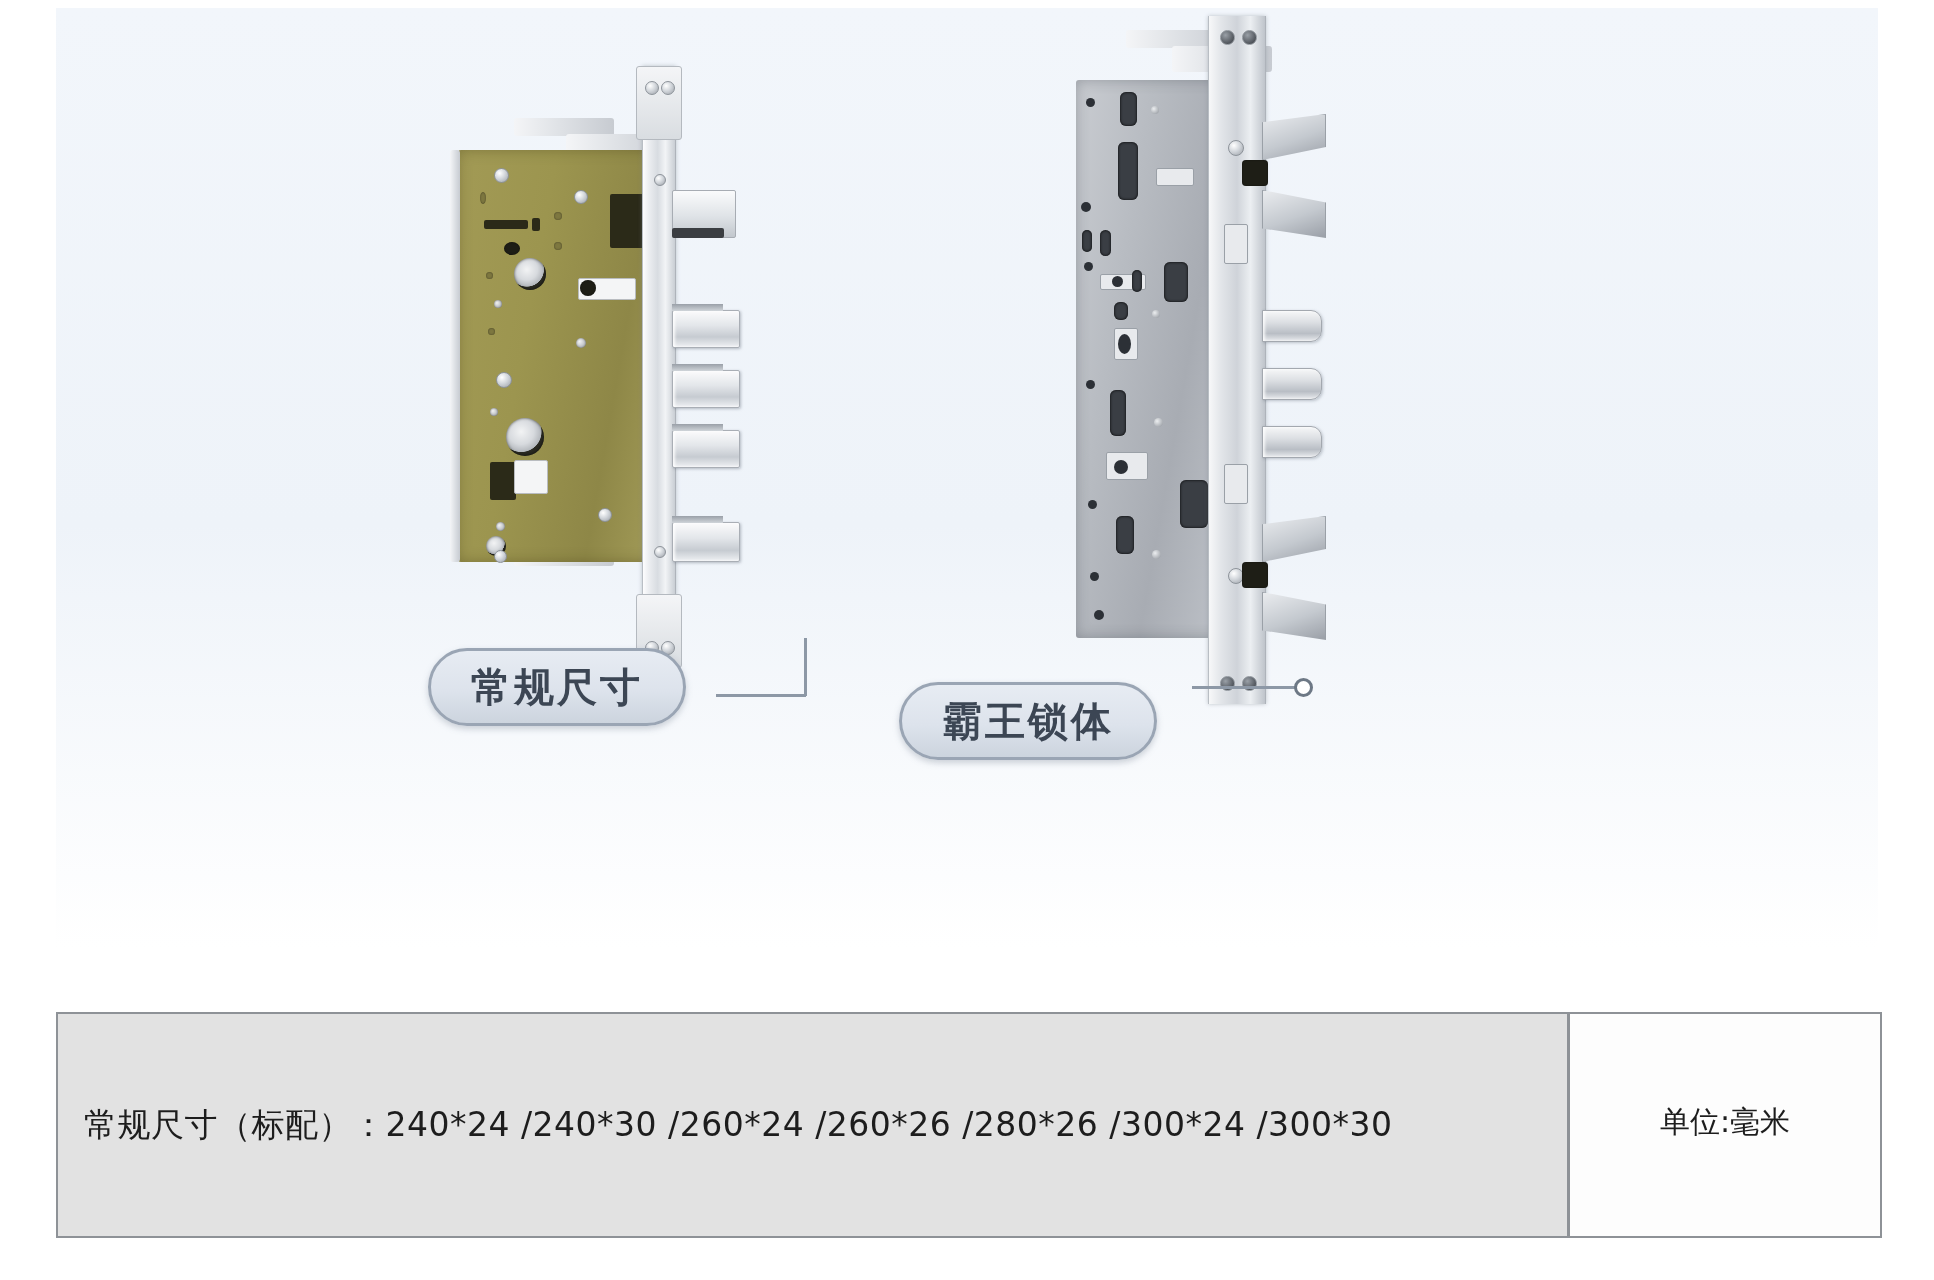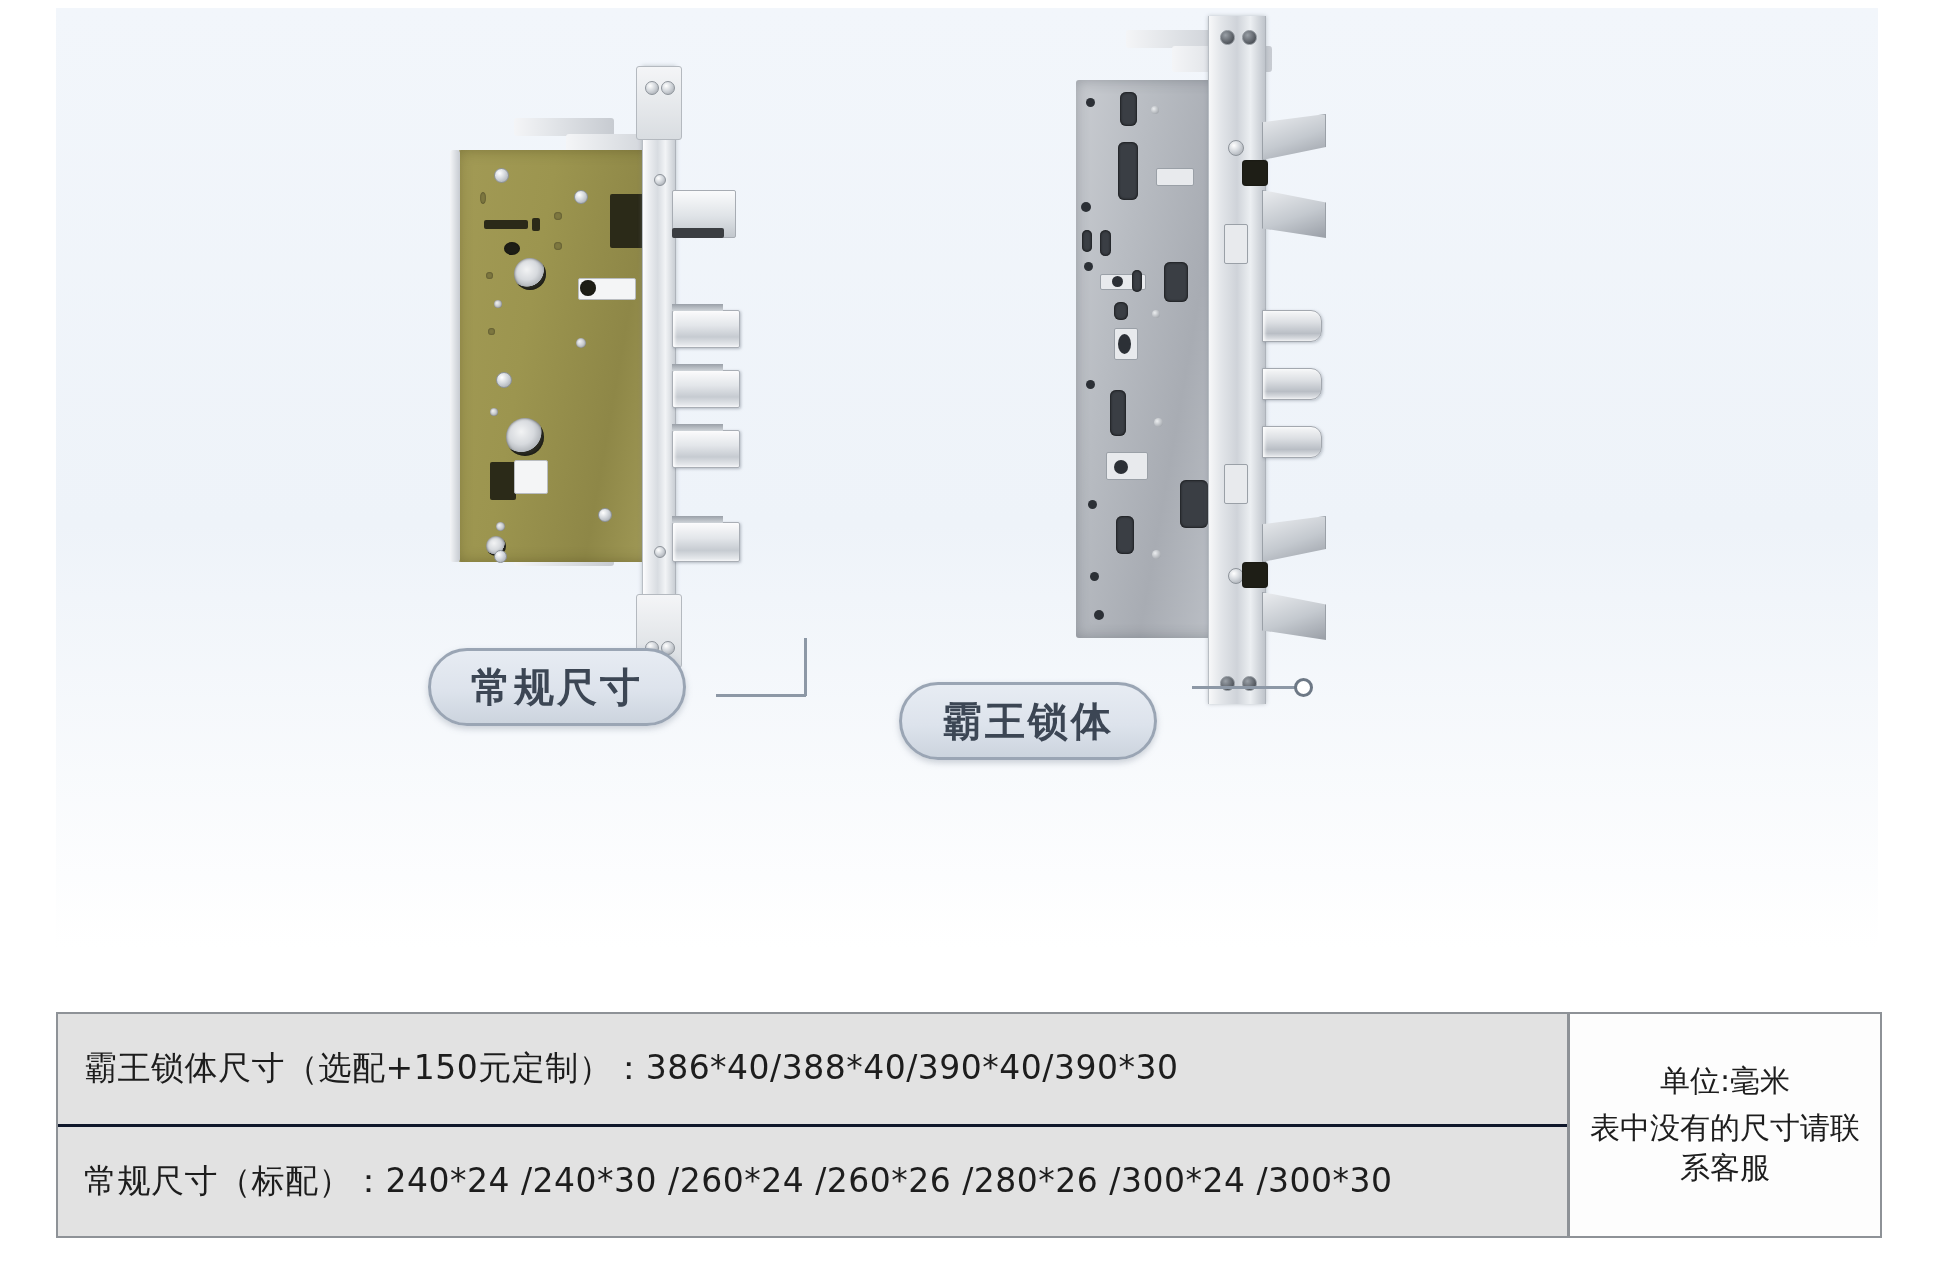--- a/index.html
+++ b/index.html
@@ -282,25 +282,21 @@
     <div class="leader" style="left:1136px;top:678px;width:108px;height:3px;"></div>
     <div class="leader-dot" style="left:1238px;top:670px;"></div>
     <div class="callout" style="left:843px;top:642px;width:252px;height:72px;margin-top:32px;">
       <span>霸王锁体</span>
     </div>
   </div>
 
   <div class="spec-table">
     <div class="spec-left">
       <div class="spec-row">
-        <span>霸王锁体尺寸（选配+150元定制）：386*40/388*40/390*40/390*30</span>
-      </div>
-      <div class="spec-row">
         <span>常规尺寸（标配）：240*24 /240*30 /260*24 /260*26 /280*26 /300*24 /300*30</span>
       </div>
     </div>
     <div class="spec-right">
       <div class="unit">单位:毫米</div>
-      <div class="note">表中没有的尺寸请联系客服</div>
     </div>
   </div>
 
 </div>
 
 </body></html>

